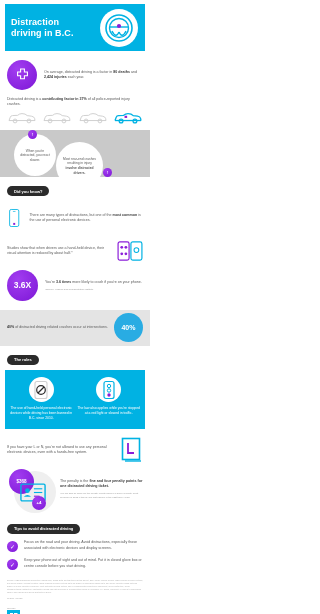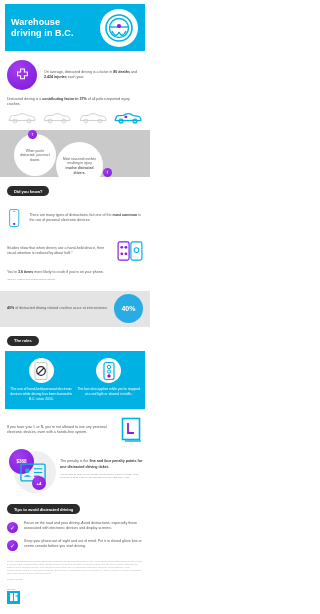--- a/index.html
+++ b/index.html
@@ -162,21 +162,21 @@
   }
   .logo-lbl { font-size: 2.1px; color: #9a9a9a; margin-bottom: 1px; }
 </style>
 </head>
 <body>
 
 <div class="page">
 
   
   <div class="header">
-    <div class="header-title">Warehouse driving in B.C.</div>
+    <div class="header-title">Distraction driving in B.C.</div>
     <div class="wheel">
       <svg width="32" height="32" viewBox="0 0 32 32">
         <circle cx="16" cy="16" r="13" fill="none" stroke="#00b2e3" stroke-width="1.6"></circle>
         <circle cx="16" cy="16" r="9.5" fill="none" stroke="#00b2e3" stroke-width="1.4"></circle>
         <line x1="6.5" y1="15" x2="25.5" y2="15" stroke="#00b2e3" stroke-width="1.4"></line>
         <path d="M9 19 Q13 27 16 20" fill="none" stroke="#00b2e3" stroke-width="1.4"></path>
         <path d="M23 19 Q19 27 16 20" fill="none" stroke="#00b2e3" stroke-width="1.4"></path>
         <circle cx="16" cy="14" r="2.1" fill="#8b1ed9"></circle>
       </svg>
     </div>
@@ -264,20 +264,21 @@
       <circle cx="5" cy="8" r="1.5" fill="#8b1ed9"></circle>
       <circle cx="9.5" cy="8" r="1.5" fill="#8b1ed9"></circle>
       <circle cx="5" cy="15" r="1.5" fill="#8b1ed9"></circle>
       <circle cx="9.5" cy="15" r="1.5" fill="#8b1ed9"></circle>
       <rect x="15" y="2" width="12" height="20" rx="2" fill="none" stroke="#00b2e3" stroke-width="1.3"></rect>
       <circle cx="21" cy="11" r="2.6" fill="none" stroke="#00b2e3" stroke-width="1.1"></circle>
     </svg>
   </div>
 
   <div class="x36">
+    <div class="c36">3.6X</div>
     <div>
       <p class="txt">
         <span>You're </span><b>3.6 times</b><span> more likely to crash if you're on your phone.</span>
       </p>
       <p class="tiny" style="margin-top:3px;">*Source: Virginia Tech Transportation Institute</p>
     </div>
   </div>
 
   
   <div class="band40">

